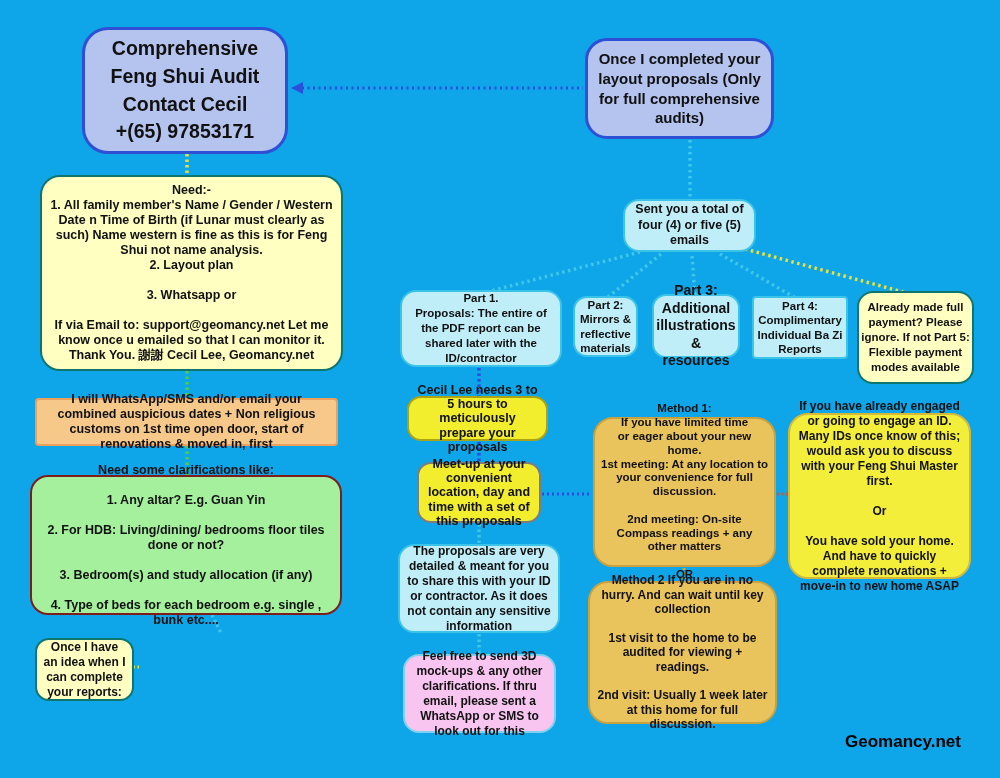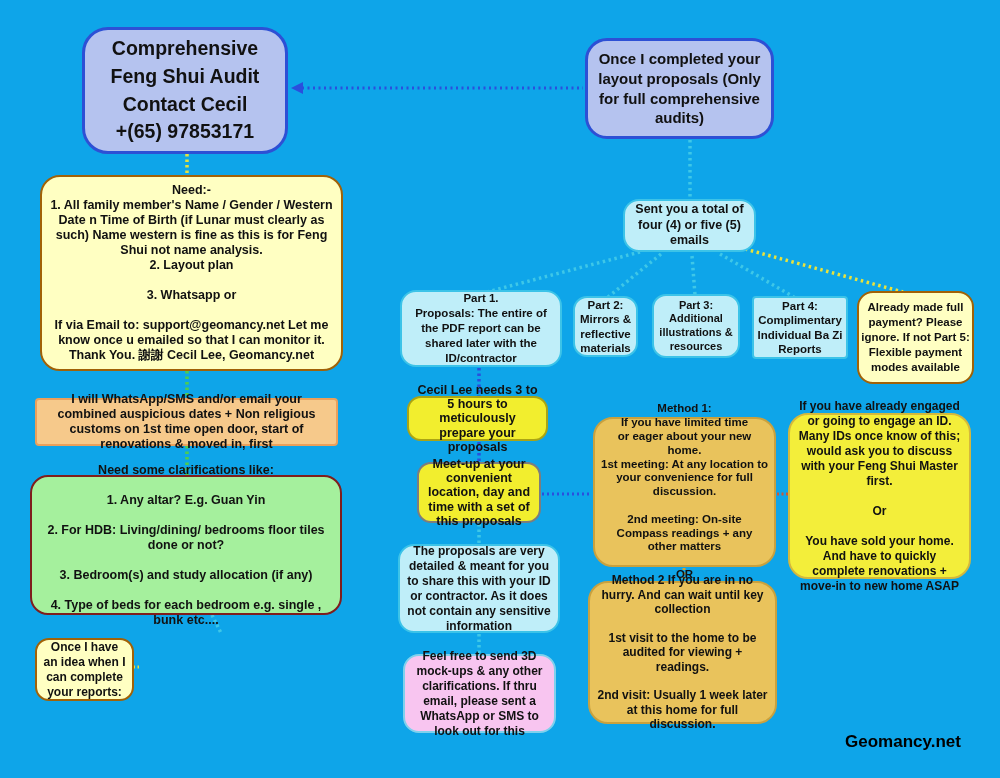--- a/index.html
+++ b/index.html
@@ -11,40 +11,40 @@
   }
   .wires{position:absolute;left:0;top:0;width:1000px;height:778px;}
   .box{
     position:absolute;box-sizing:border-box;
     display:flex;align-items:center;justify-content:center;
     text-align:center;font-weight:bold;color:#111;
     white-space:pre-line;padding:4px 6px;line-height:1.25;
   }
   
   .periwinkle{background:#b5c3ef;border:3px solid #2d50d5;}
-  .lty{background:#ffffc2;border:2px solid #a16207;}
+  .lty{background:#ffffc2;border:2px solid #0f766e;}
   .orange{background:#f6c98b;border:2px solid #eba05b;}
   .green{background:#a5f09d;border:2px solid #7f1d1d;}
   .cyan{background:#bfeef9;border:2px solid #3cc3e8;}
   .brighty{background:#f2ee2e;}
   .gold{background:#e9c35c;border:2px solid #c9a13e;}
   .pink{background:#f8c5f0;border:2px solid #7fd1ed;}
 
   
   .b-title{left:82px;top:27px;width:206px;height:127px;border-radius:26px;font-size:19.5px;line-height:1.42;}
   .b-need{left:40px;top:175px;width:303px;height:196px;border-radius:20px;font-size:12.5px;line-height:1.2;}
   .b-whatsapp{left:35px;top:398px;width:303px;height:48px;border-radius:4px;font-size:12.5px;line-height:1.2;}
   .b-clarif{left:30px;top:475px;width:312px;height:140px;border-radius:18px;font-size:12.5px;line-height:1.2;}
   .b-reports{left:35px;top:638px;width:99px;height:63px;border-radius:14px;font-size:12px;line-height:1.25;}
   .b-avail{left:138px;top:632px;width:213px;height:69px;border-radius:16px;font-size:12.5px;line-height:1.3;}
   .b-completed{left:585px;top:38px;width:189px;height:101px;border-radius:22px;font-size:15px;line-height:1.33;}
   .b-sent{left:623px;top:199px;width:133px;height:53px;border-radius:16px;font-size:12.5px;line-height:1.25;}
   .b-part1{left:400px;top:290px;width:162px;height:77px;border-radius:16px;font-size:11.5px;line-height:1.3;}
   .b-part2{left:573px;top:296px;width:65px;height:61px;border-radius:14px;font-size:11.5px;line-height:1.25;padding:2px;}
-  .b-part3{left:652px;top:294px;width:88px;height:64px;border-radius:14px;font-size:11px;line-height:1.25;padding:2px;}
+  .b-part3{left:652px;top:294px;width:88px;height:64px;border-radius:14px;font-size:14px;line-height:1.25;padding:2px;}
   .b-part4{left:752px;top:296px;width:96px;height:63px;border-radius:4px;font-size:11.5px;line-height:1.25;padding:2px;}
   .b-payment{left:857px;top:291px;width:117px;height:93px;border-radius:16px;font-size:11.5px;line-height:1.3;padding:2px;}
   .b-cecil{left:407px;top:396px;width:141px;height:45px;border-radius:14px;font-size:12.5px;line-height:1.15;border:2px solid #aaa414;}
   .b-meetup{left:417px;top:462px;width:124px;height:61px;border-radius:14px;font-size:12.5px;line-height:1.15;border:2px solid #7d7d7d;}
   .b-proposals{left:398px;top:544px;width:162px;height:89px;border-radius:16px;font-size:12px;line-height:1.25;}
   .b-mockups{left:403px;top:654px;width:153px;height:79px;border-radius:16px;font-size:12px;line-height:1.25;}
   .b-method1{left:593px;top:417px;width:183px;height:150px;border-radius:20px;font-size:11.5px;line-height:1.2;}
   .b-engaged{left:788px;top:413px;width:183px;height:166px;border-radius:20px;font-size:12px;line-height:1.25;background:#f3ee3a;border:2px solid #d4b83c;}
   .b-method2{left:588px;top:581px;width:189px;height:143px;border-radius:20px;font-size:12px;line-height:1.2;}
 

